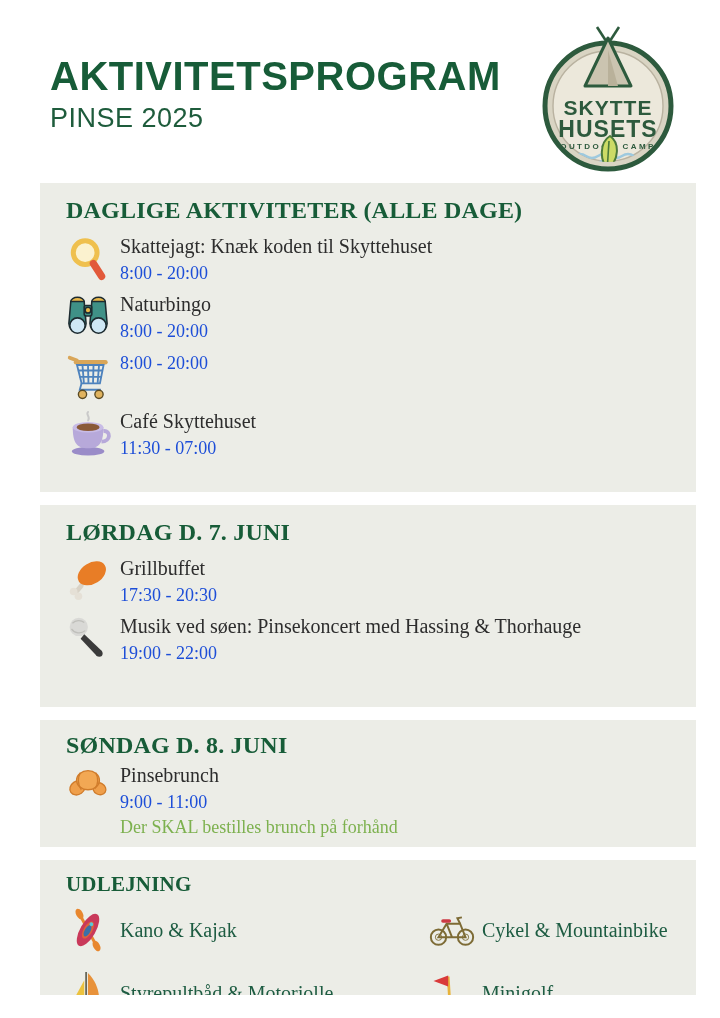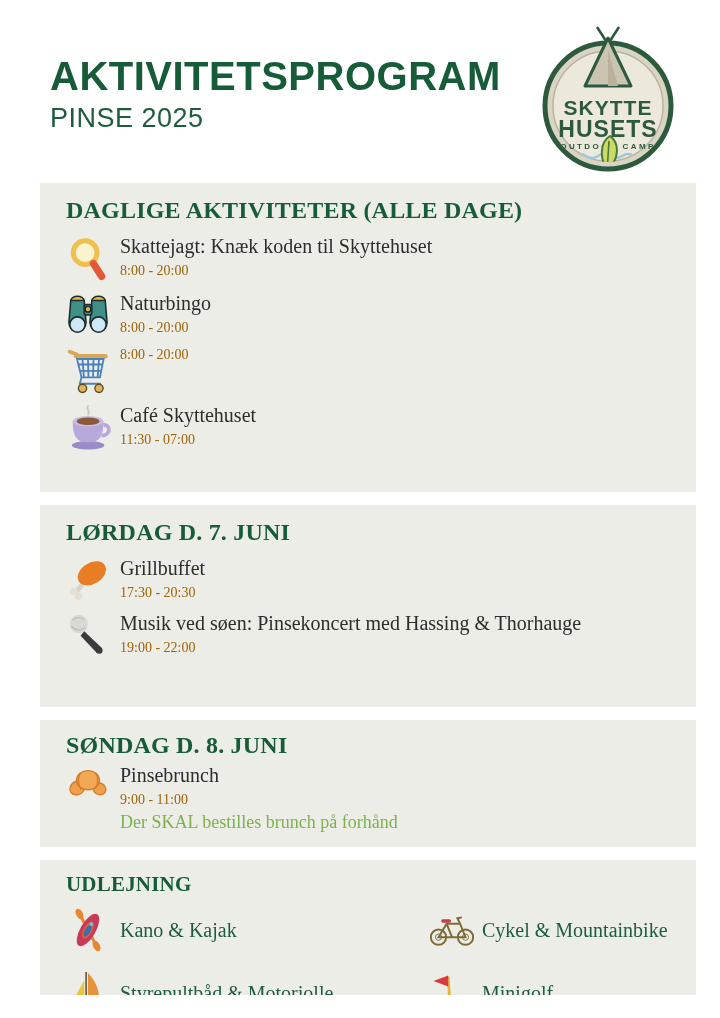--- a/index.html
+++ b/index.html
@@ -24,21 +24,21 @@
   .box-rentals{height:135px;padding-top:12px;}
   .box h2{margin:0 0 10px 0;font-size:24px;font-weight:700;color:#175C38;letter-spacing:.2px;}
   .box-rentals h2{font-size:21px;margin-bottom:8px;}
   .box-sunday h2{margin-bottom:4px;}
 
   
   .item{display:flex;align-items:flex-start;margin-bottom:8px;}
   .icon-cell{flex:0 0 54px;display:flex;justify-content:flex-start;padding-top:1px;}
   .item-text{flex:1;}
   .item-title{font-size:20px;line-height:1.28;color:#2D2D2D;}
-  .item-time{font-size:14px;line-height:1.25;margin-top:2px;color:#a16207;}
+  .item-time{font-size:18px;line-height:1.25;margin-top:2px;color:#1d4ed8;}
   .item-note{font-size:18px;line-height:1.25;margin-top:3px;color:#7DB14F;}
 
   
   .rent-grid{display:grid;grid-template-columns:362px 1fr;row-gap:14px;}
   .rental{display:flex;align-items:center;min-height:46px;}
   .rental .icon-cell{flex:0 0 54px;padding-top:0;align-items:center;display:flex;}
   .rental-label{font-size:20px;color:#1D5C42;}
 
   svg{display:block;}
 </style>

